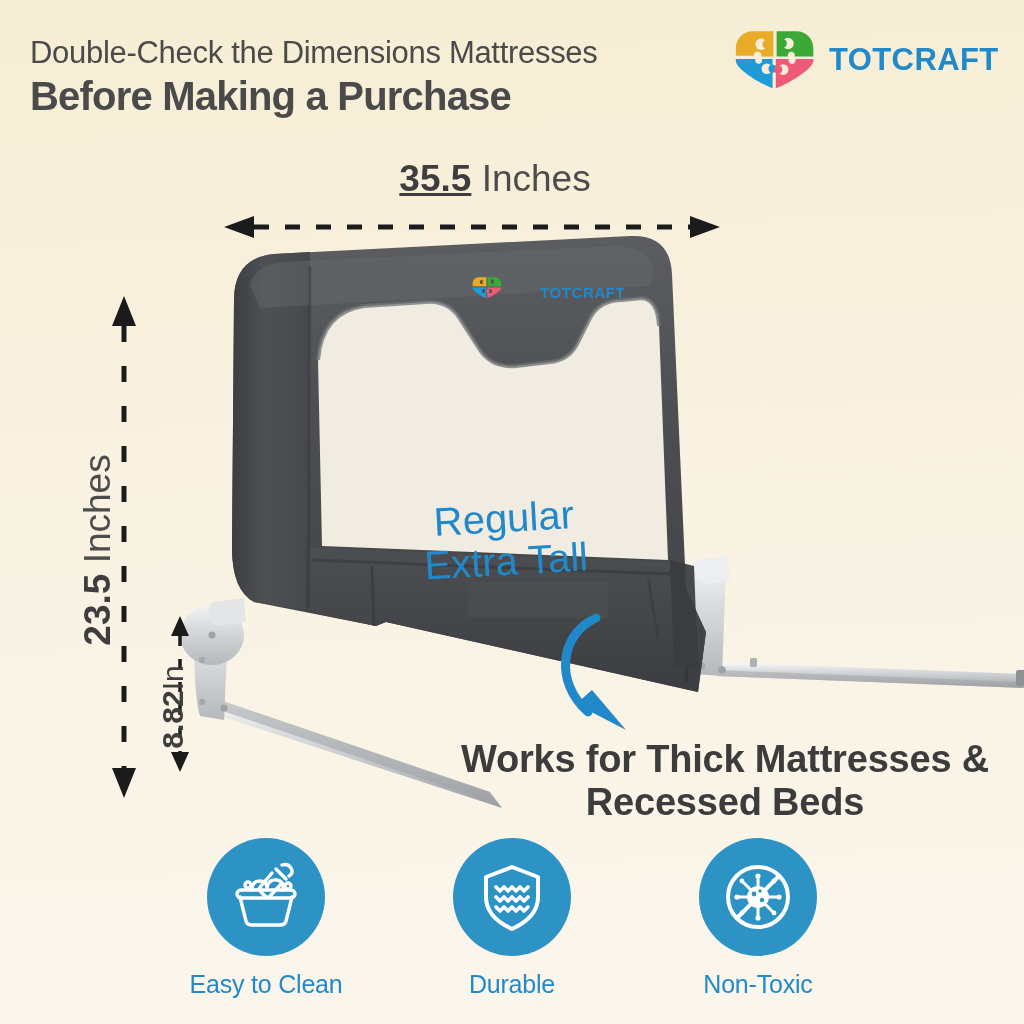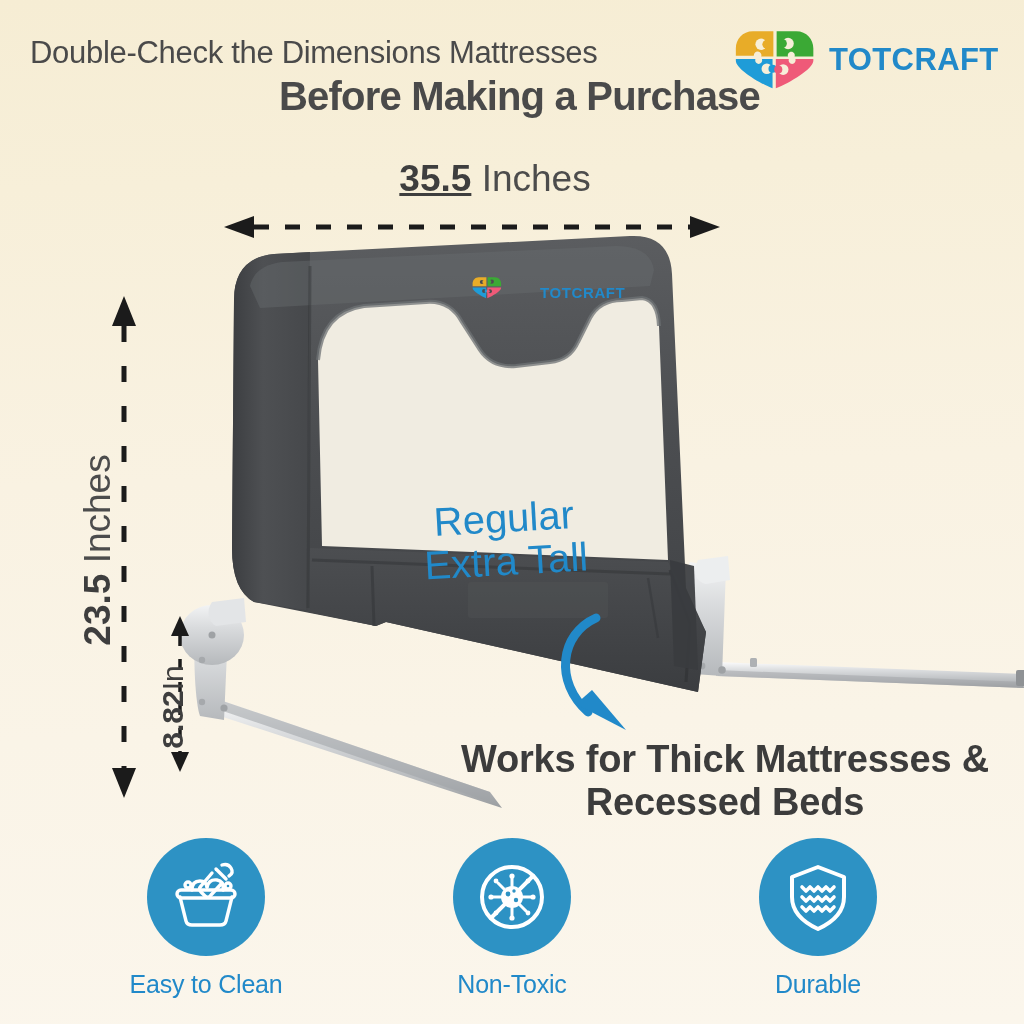--- a/index.html
+++ b/index.html
@@ -15,21 +15,21 @@
   }
 
   
   .hdr{position:absolute;left:30px;top:36px;width:730px;}
   .hdr-l1{
     font-size:31px;font-weight:400;color:#4a4a4a;letter-spacing:-0.3px;
     line-height:1.08;white-space:nowrap;
   }
   .hdr-l2{
     font-size:40px;font-weight:700;color:#4a4a4a;letter-spacing:-0.8px;
-    line-height:1.1;margin-top:5px;white-space:nowrap;text-align:right;
+    line-height:1.1;margin-top:5px;white-space:nowrap;
   }
 
   
   .brand{position:absolute;left:733px;top:28px;display:flex;align-items:center;gap:12px;}
   .brand-mark{width:84px;height:62px;display:block;}
   .brand-word{
     font-size:31px;font-weight:700;color:#2189c9;letter-spacing:0.4px;
     line-height:1;white-space:nowrap;
   }
 
@@ -75,21 +75,21 @@
   
   .cta-arrow{position:absolute;left:548px;top:612px;width:130px;height:125px;}
   .cta-text{
     position:absolute;left:435px;top:738px;width:580px;text-align:center;
     font-size:38px;font-weight:700;color:#3c3c3c;line-height:1.12;letter-spacing:-0.2px;
   }
 
   
   .features{
     position:absolute;left:0;top:838px;width:1024px;height:170px;
-    display:flex;justify-content:center;align-items:flex-start;gap:116px;
+    display:flex;justify-content:center;align-items:flex-start;gap:56px;
   }
   .feat{width:190px;display:flex;flex-direction:column;align-items:center;}
   .feat-circle{
     width:118px;height:118px;border-radius:50%;background:#2d92c4;
     display:flex;align-items:center;justify-content:center;
   }
   .feat-label{
     margin-top:14px;font-size:25px;color:#2189c9;font-weight:400;
     white-space:nowrap;letter-spacing:-0.2px;
   }
@@ -285,20 +285,34 @@
             <path d="M39 28 Q41 20 49 21 Q56 22 55 31"></path>
             <path d="M44 14 L33 27 Q30 30 33 33 L37 37 Q40 40 43 36 L54 24"></path>
             <path d="M48 10 L58 20"></path>
             <path d="M54 6 Q60 4 63 9 Q66 14 61 17"></path>
             <circle cx="20" cy="26" r="3"></circle>
             <circle cx="60" cy="27" r="3"></circle>
           </g>
         </svg>
       </div>
       <div class="feat-label">Easy to Clean</div>
+    </div>
+
+    <div class="feat">
+      <div class="feat-circle">
+        <svg width="76" height="76" viewBox="0 0 76 76">
+          <path d="M38 8 L64 18 L64 38 Q64 58 38 70 Q12 58 12 38 L12 18 Z" fill="none" stroke="#ffffff" stroke-width="4" stroke-linejoin="round"></path>
+          <g stroke="#ffffff" stroke-width="3.6" fill="none" stroke-linecap="round" stroke-linejoin="round">
+            <path d="M22 28 l4 4 l4 -4 l4 4 l4 -4 l4 4 l4 -4 l4 4 l4 -4"></path>
+            <path d="M22 38 l4 4 l4 -4 l4 4 l4 -4 l4 4 l4 -4 l4 4 l4 -4"></path>
+            <path d="M22 48 l4 4 l4 -4 l4 4 l4 -4 l4 4 l4 -4 l4 4 l4 -4"></path>
+          </g>
+        </svg>
+      </div>
+      <div class="feat-label">Durable</div>
     </div>
 
     <div class="feat">
       <div class="feat-circle">
         <svg width="76" height="76" viewBox="0 0 76 76">
           <circle cx="38" cy="38" r="30" fill="none" stroke="#ffffff" stroke-width="4"></circle>
           <line x1="17" y1="59" x2="59" y2="17" stroke="#ffffff" stroke-width="4" stroke-linecap="round"></line>
           <g fill="#ffffff">
             <circle cx="38" cy="38" r="11"></circle>
             <circle cx="34" cy="35" r="2.4" fill="#2d92c4"></circle>
@@ -321,29 +335,15 @@
             <line x1="46" y1="30" x2="52" y2="24"></line>
               <circle cx="54" cy="22" r="2.4" fill="#ffffff" stroke="none"></circle>
             <line x1="30" y1="46" x2="24" y2="52"></line>
               <circle cx="22" cy="54" r="2.4" fill="#ffffff" stroke="none"></circle>
           </g>
         </svg>
       </div>
       <div class="feat-label">Non-Toxic</div>
     </div>
 
-    <div class="feat">
-      <div class="feat-circle">
-        <svg width="76" height="76" viewBox="0 0 76 76">
-          <path d="M38 8 L64 18 L64 38 Q64 58 38 70 Q12 58 12 38 L12 18 Z" fill="none" stroke="#ffffff" stroke-width="4" stroke-linejoin="round"></path>
-          <g stroke="#ffffff" stroke-width="3.6" fill="none" stroke-linecap="round" stroke-linejoin="round">
-            <path d="M22 28 l4 4 l4 -4 l4 4 l4 -4 l4 4 l4 -4 l4 4 l4 -4"></path>
-            <path d="M22 38 l4 4 l4 -4 l4 4 l4 -4 l4 4 l4 -4 l4 4 l4 -4"></path>
-            <path d="M22 48 l4 4 l4 -4 l4 4 l4 -4 l4 4 l4 -4 l4 4 l4 -4"></path>
-          </g>
-        </svg>
-      </div>
-      <div class="feat-label">Durable</div>
-    </div>
-
   </div>
 
 </div>
 
 </body></html>

